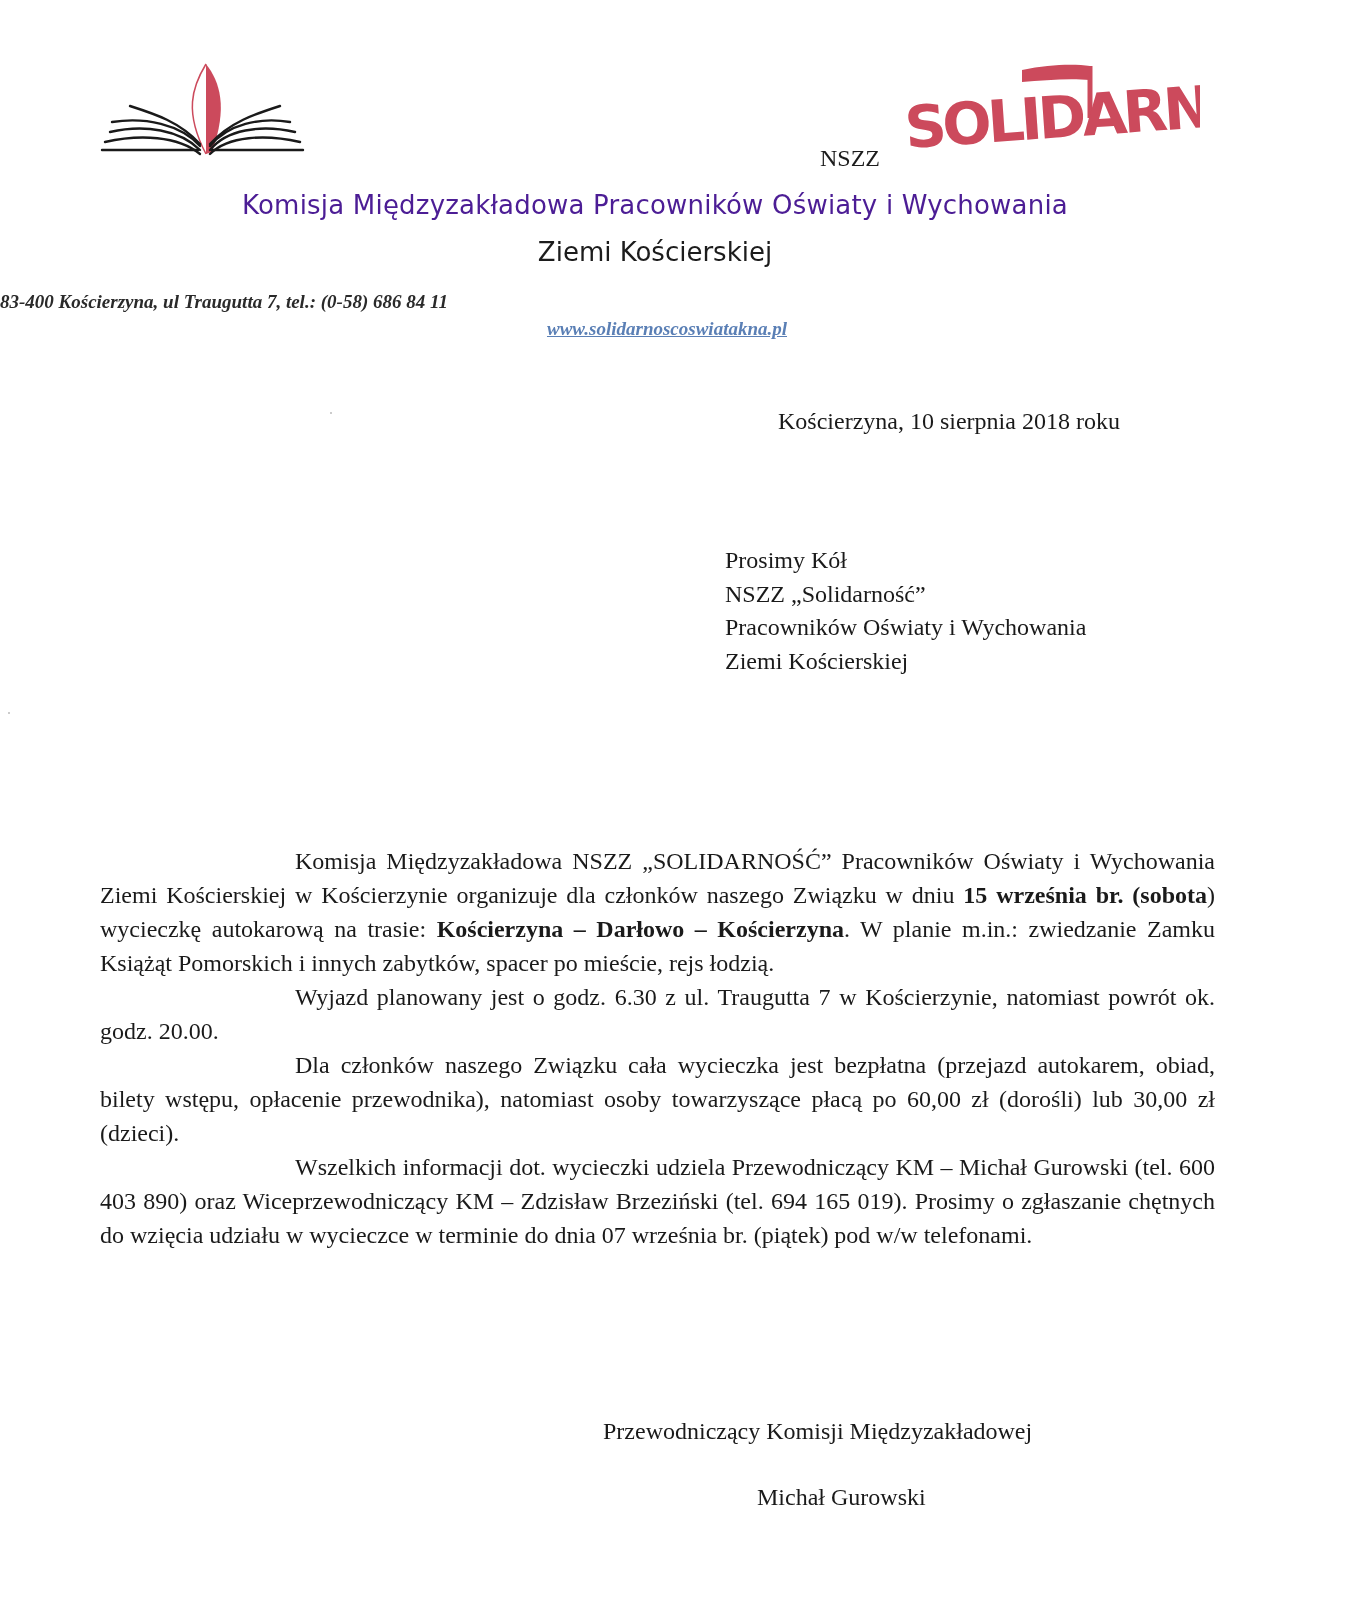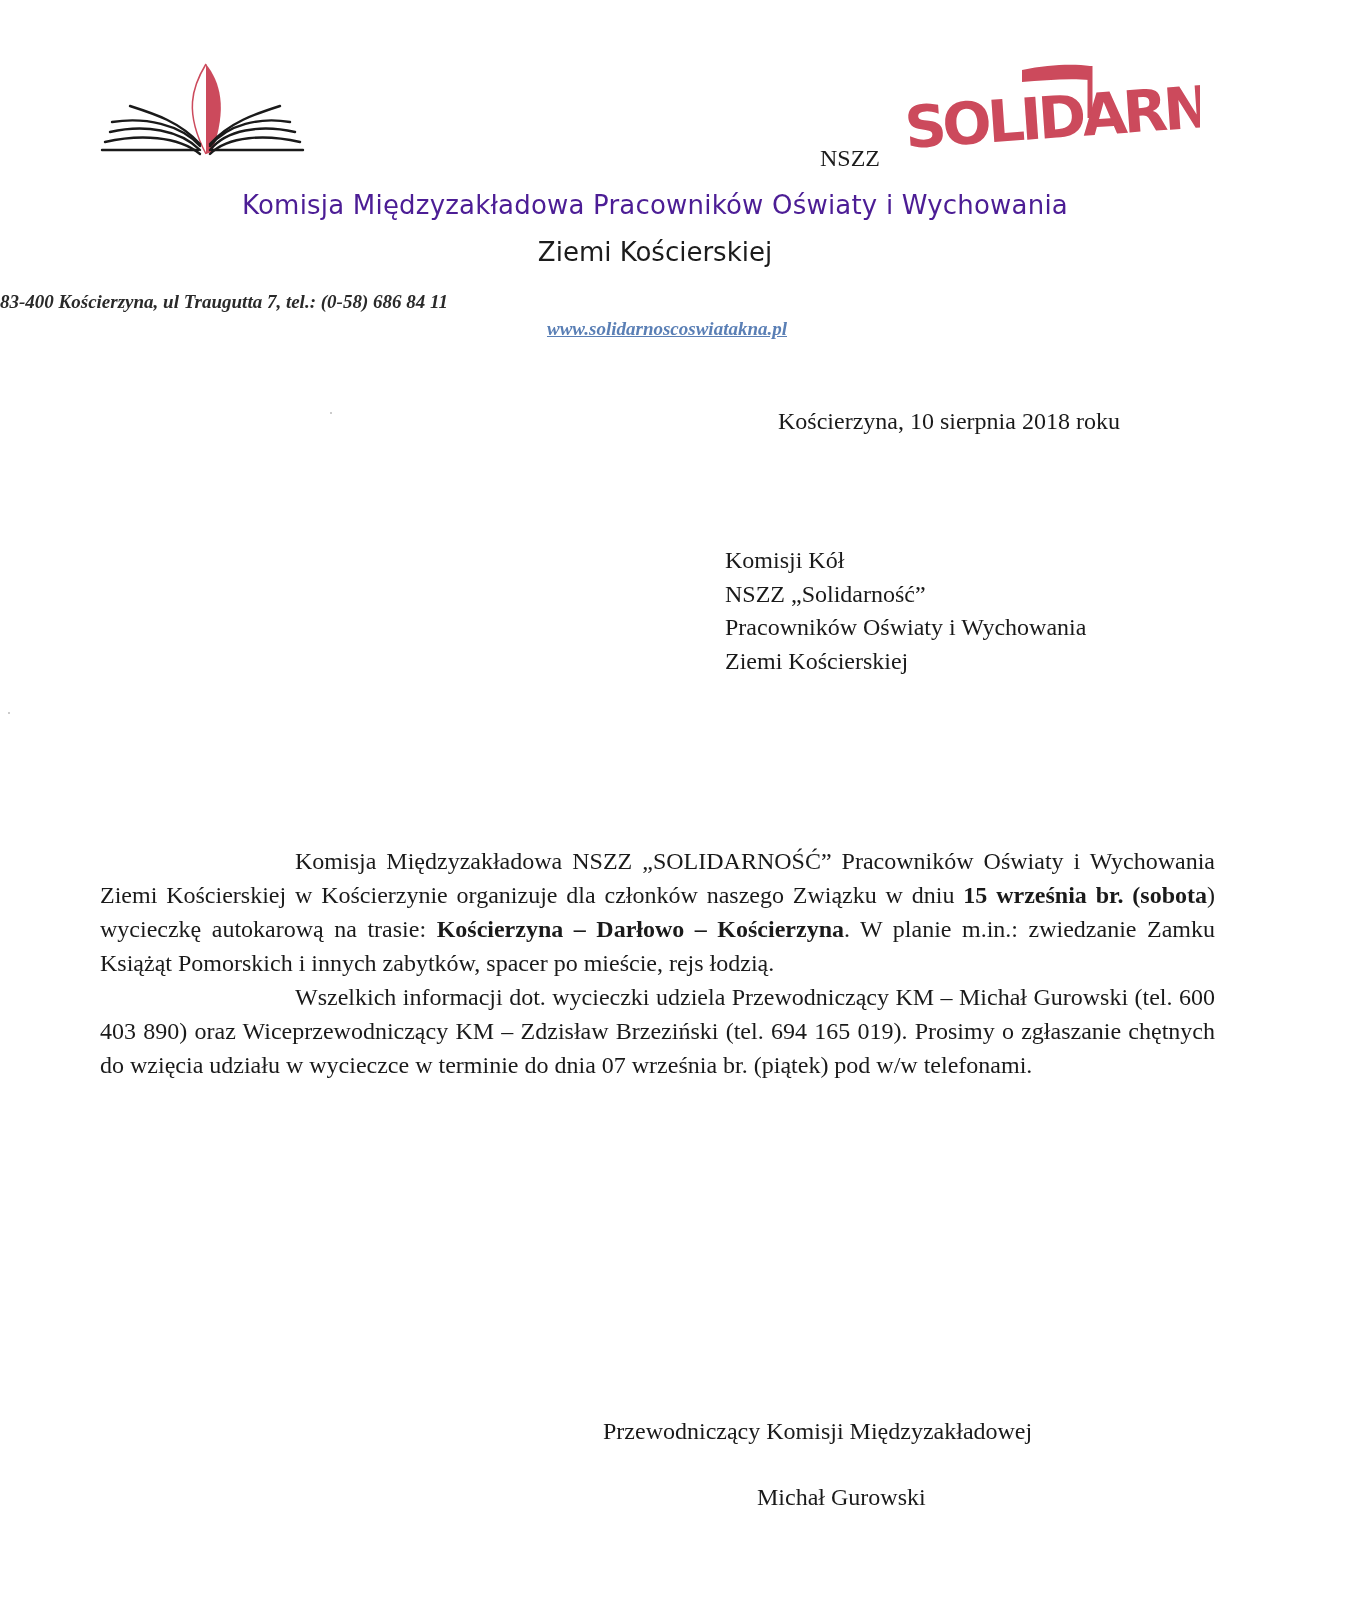--- a/index.html
+++ b/index.html
@@ -64,28 +64,30 @@
 <div id="org-subtitle" class="abs sans">Ziemi Kościerskiej</div>
 
 <div id="address" class="abs serif">83-400 Kościerzyna, ul Traugutta 7, tel.: (0-58) 686 84 11</div>
 <div id="website" class="abs serif">
   <a href="#">www.solidarnoscoswiatakna.pl</a>
 </div>
 
 <div id="date-line" class="abs serif">Kościerzyna, 10 sierpnia 2018 roku</div>
 
 <div id="recipient" class="abs serif">
-  <div>Komisji Kół</div>
+  <div>Prosimy Kół</div>
   <div>NSZZ „Solidarność”</div>
   <div>Pracowników Oświaty i Wychowania</div>
   <div>Ziemi Kościerskiej</div>
 </div>
 
 <div id="body" class="abs serif">
   <p><span>Komisja Międzyzakładowa NSZZ „SOLIDARNOŚĆ” Pracowników Oświaty i Wychowania Ziemi Kościerskiej w Kościerzynie organizuje dla członków naszego Związku w dniu </span><b>15 września br. (sobota</b><span>) wycieczkę autokarową na trasie: </span><b>Kościerzyna – Darłowo – Kościerzyna</b><span>. W planie m.in.: zwiedzanie Zamku Książąt Pomorskich i innych zabytków, spacer po mieście, rejs łodzią.</span></p>
+  <p>Wyjazd planowany jest o godz. 6.30 z ul. Traugutta 7 w Kościerzynie, natomiast powrót ok. godz. 20.00.</p>
+  <p>Dla członków naszego Związku cała wycieczka jest bezpłatna (przejazd autokarem, obiad, bilety wstępu, opłacenie przewodnika), natomiast osoby towarzyszące płacą po 60,00 zł (dorośli) lub 30,00 zł (dzieci).</p>
   <p>Wszelkich informacji dot. wycieczki udziela Przewodniczący KM – Michał Gurowski (tel. 600 403 890) oraz Wiceprzewodniczący KM – Zdzisław Brzeziński (tel. 694 165 019). Prosimy o zgłaszanie chętnych do wzięcia udziału w wycieczce w terminie do dnia 07 września br. (piątek) pod w/w telefonami.</p>
 </div>
 
 <div id="signature-title" class="abs serif">Przewodniczący Komisji Międzyzakładowej</div>
 <div id="signature-name" class="abs serif">Michał Gurowski</div>
 
 <span class="dot" style="left:330px; top:412px;"></span>
 <span class="dot" style="left:8px; top:712px;"></span>
 
 </body></html>

